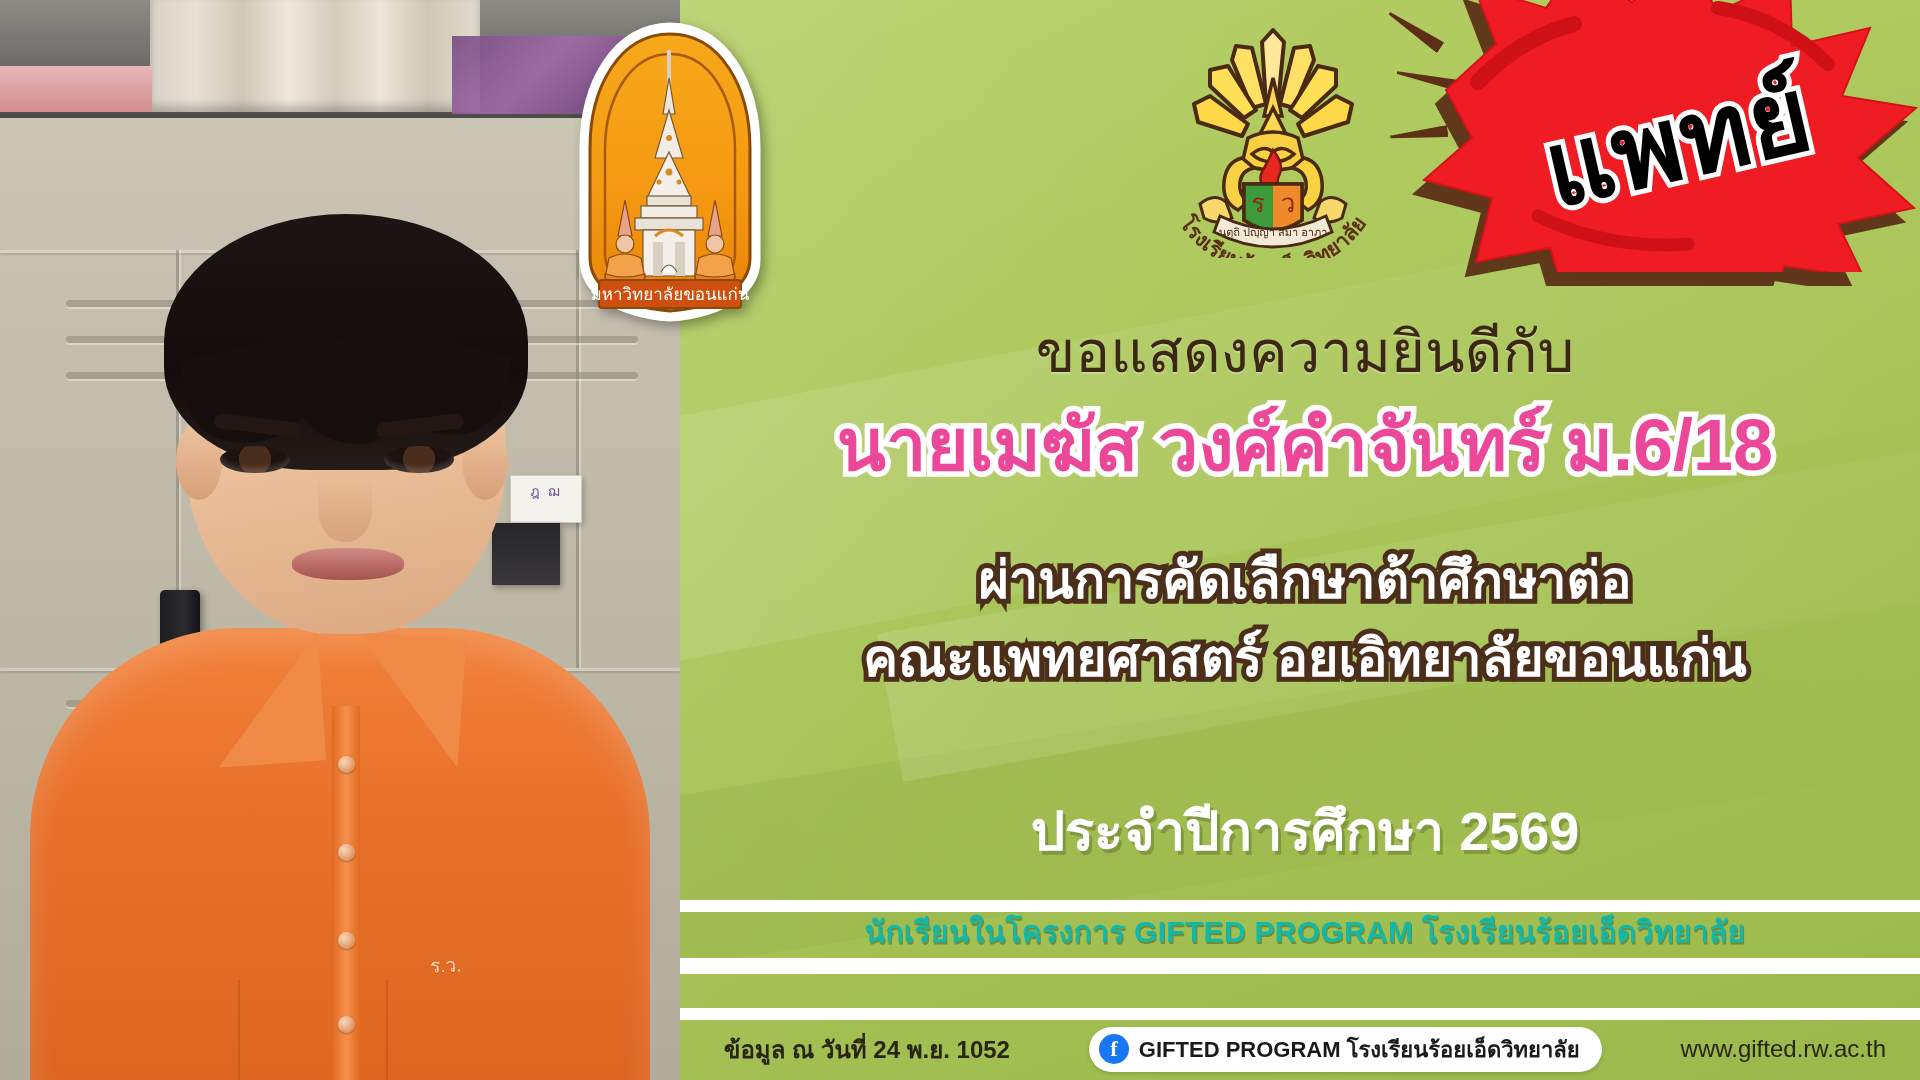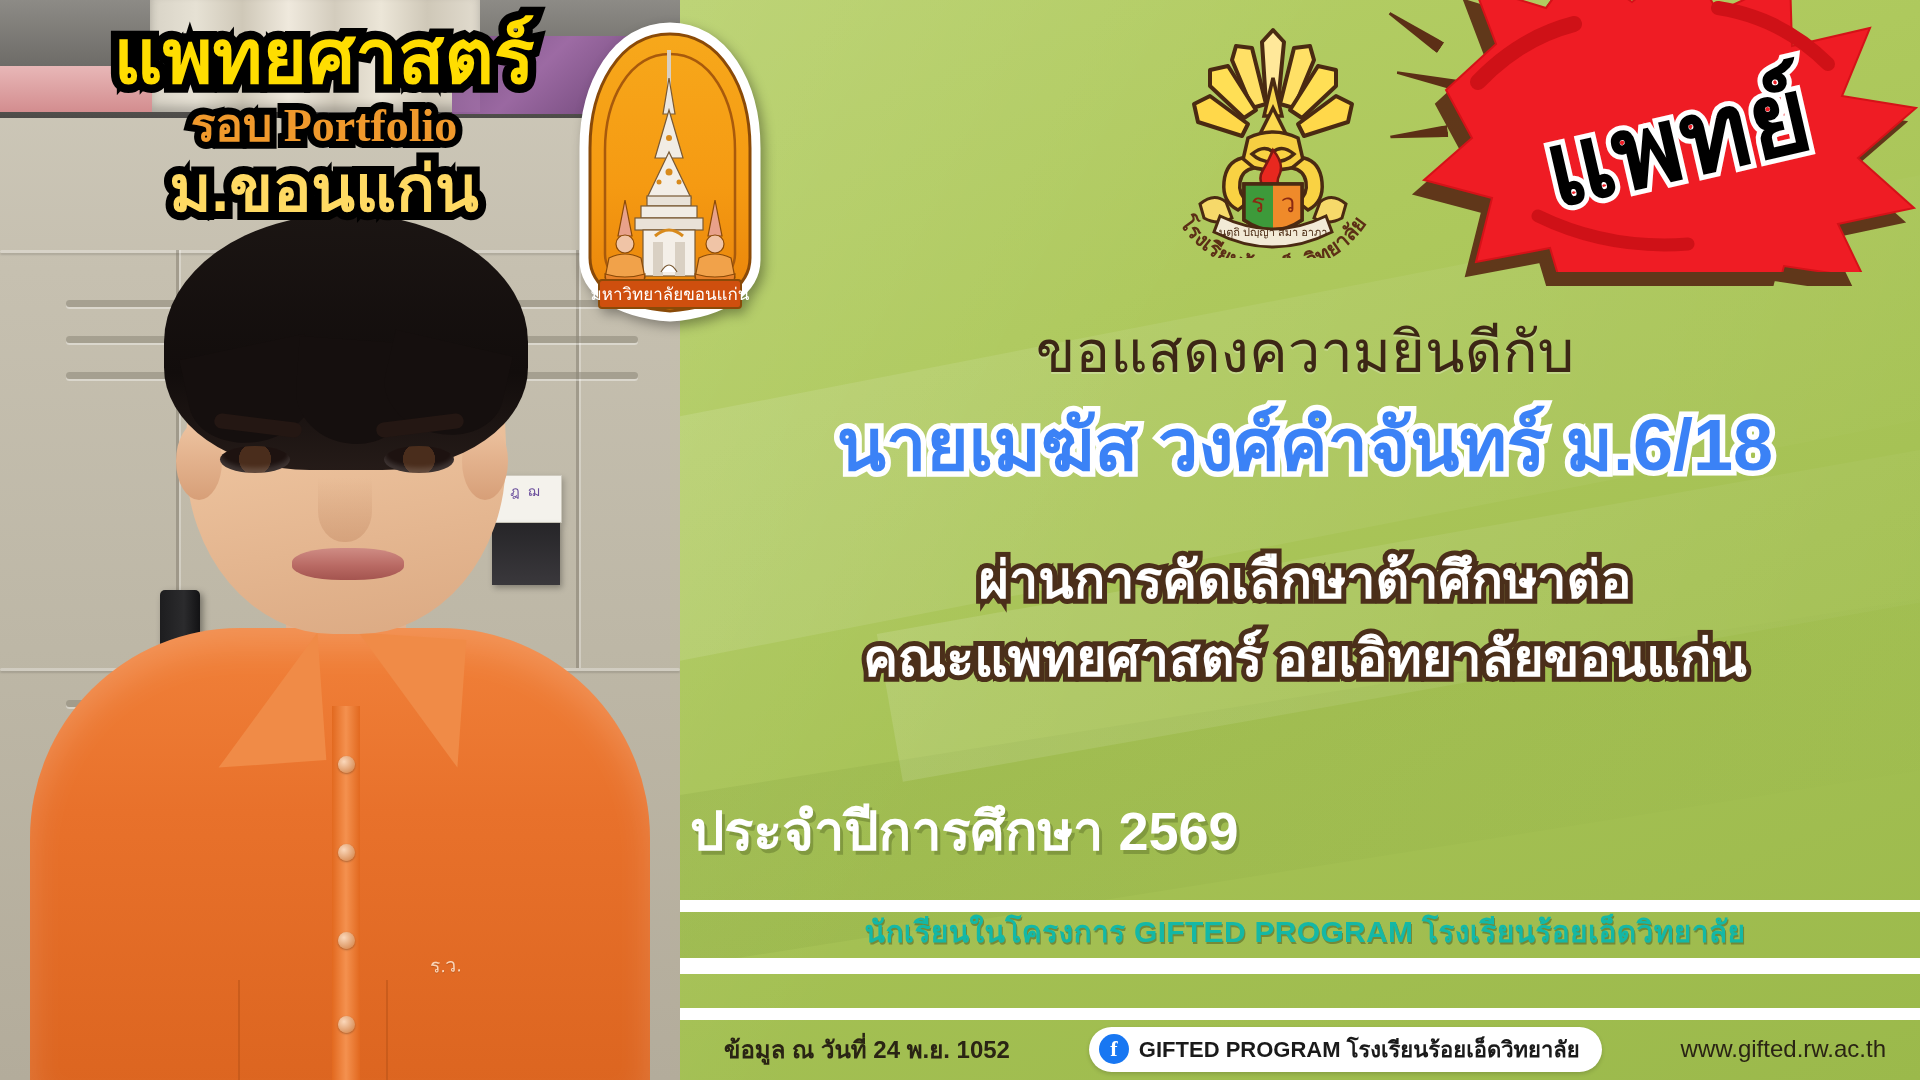--- a/index.html
+++ b/index.html
@@ -62,21 +62,21 @@
     position:absolute; width:3px; background:rgba(120,114,100,.45);
     box-shadow:2px 0 0 rgba(255,255,255,.30);
   }
   .locker-handle {
     position:absolute; left:160px; top:590px;
     width:40px; height:118px; border-radius:5px;
     background:linear-gradient(90deg,#1d1d1f 0%,#2b2b2d 60%,#121214 100%);
     box-shadow:3px 3px 7px rgba(0,0,0,.38);
   }
   .tag-card {
-    position:absolute; left:490px; top:475px;
+    position:absolute; left:510px; top:475px;
     width:72px; height:48px;
     background:#f4f2ec;
     border:1px solid #cdc9bd;
     box-shadow:2px 3px 6px rgba(0,0,0,.22);
   }
   .tag-card .tag-text {
     display:block; text-align:center;
     font-size:14px; color:#6a4e9c; padding-top:4px;
     letter-spacing:2px;
   }
@@ -260,21 +260,21 @@
   
   .congrats {
     position:absolute; left:690px; top:305px; width:1230px;
     text-align:center;
     font-size:58px; color:#3c2615; font-weight:500;
     text-shadow:0 2px 0 rgba(255,255,255,.25);
   }
   .student-name {
     position:absolute; left:690px; top:405px; width:1230px;
     text-align:center;
-    font-size:72px; font-weight:bold; color:#3b82f6;
+    font-size:72px; font-weight:bold; color:#ec4899;
     -webkit-text-stroke:11px #ffffff;
     paint-order:stroke fill;
     line-height:1.12;
   }
   .body-line {
     position:absolute; left:690px; width:1230px;
     text-align:center;
     font-size:52px; font-weight:bold; color:#ffffff;
     -webkit-text-stroke:10px #4b2f1a;
     paint-order:stroke fill;
@@ -282,21 +282,21 @@
   }
   .body-line.b1 { top:550px; }
   .body-line.b2 { top:628px; }
   .body-line.b3 {
     top:706px;
     color:#15306b;
     -webkit-text-stroke:10px #ffffff;
   }
   .academic-year {
     position:absolute; left:690px; top:788px; width:1230px;
-    text-align:left;
+    text-align:center;
     font-size:54px; font-weight:bold; color:#ffffff;
     text-shadow:3px 4px 0 rgba(90,110,40,.45);
   }
 
   
   .band-white { position:absolute; left:680px; width:1240px; background:#ffffff; }
   .band-w1 { top:900px; height:12px; }
   .band-w2 { top:958px; height:16px; }
   .band-w3 { top:1008px; height:12px; }
 
@@ -514,25 +514,20 @@
   <div class="spark" style="left:1390px;top:128px;width:58px;height:12px;transform:rotate(-6deg);clip-path:polygon(0 40%,100% 0,100% 100%,0 60%);"></div>
 
   <svg class="burst" viewBox="0 0 500 300">
     <polygon points="28,118 78,72 56,14 128,36 160,-8 214,30 268,-14 300,40 372,6 374,74 452,56 424,124 498,136 440,186 496,236 420,252 446,306 366,294 352,348 294,306 250,352 208,304 150,336 132,276 58,290 74,226 6,208 54,166" fill="#ef1c24" stroke="#d41218" stroke-width="2"></polygon>
     <path d="M60 110 q42 -44 96 -58" fill="none" stroke="#cf1117" stroke-width="16" stroke-linecap="round"></path>
     <path d="M300 36 q64 10 110 56" fill="none" stroke="#cf1117" stroke-width="14" stroke-linecap="round"></path>
     <path d="M120 244 q70 34 150 28" fill="none" stroke="#cf1117" stroke-width="13" stroke-linecap="round"></path>
   </svg>
   <div class="burst-label">แพทย์</div>
 
-  <div class="headline">
-    <span class="l1">แพทยศาสตร์</span>
-    <span class="l2">รอบ Portfolio</span>
-    <span class="l3">ม.ขอนแก่น</span>
-  </div>
 
   <div class="congrats">ขอแสดงความยินดีกับ</div>
 
   <div class="student-name">นายเมฆัส วงศ์คำจันทร์ ม.6/18</div>
 
   <div class="body-line b1">ผ่านการคัดเลืกษาต้าศึกษาต่อ</div>
   <div class="body-line b2">คณะแพทยศาสตร์ อยเอิทยาลัยขอนแก่น</div>
 
   <div class="academic-year">ประจำปีการศึกษา 2569</div>
 

